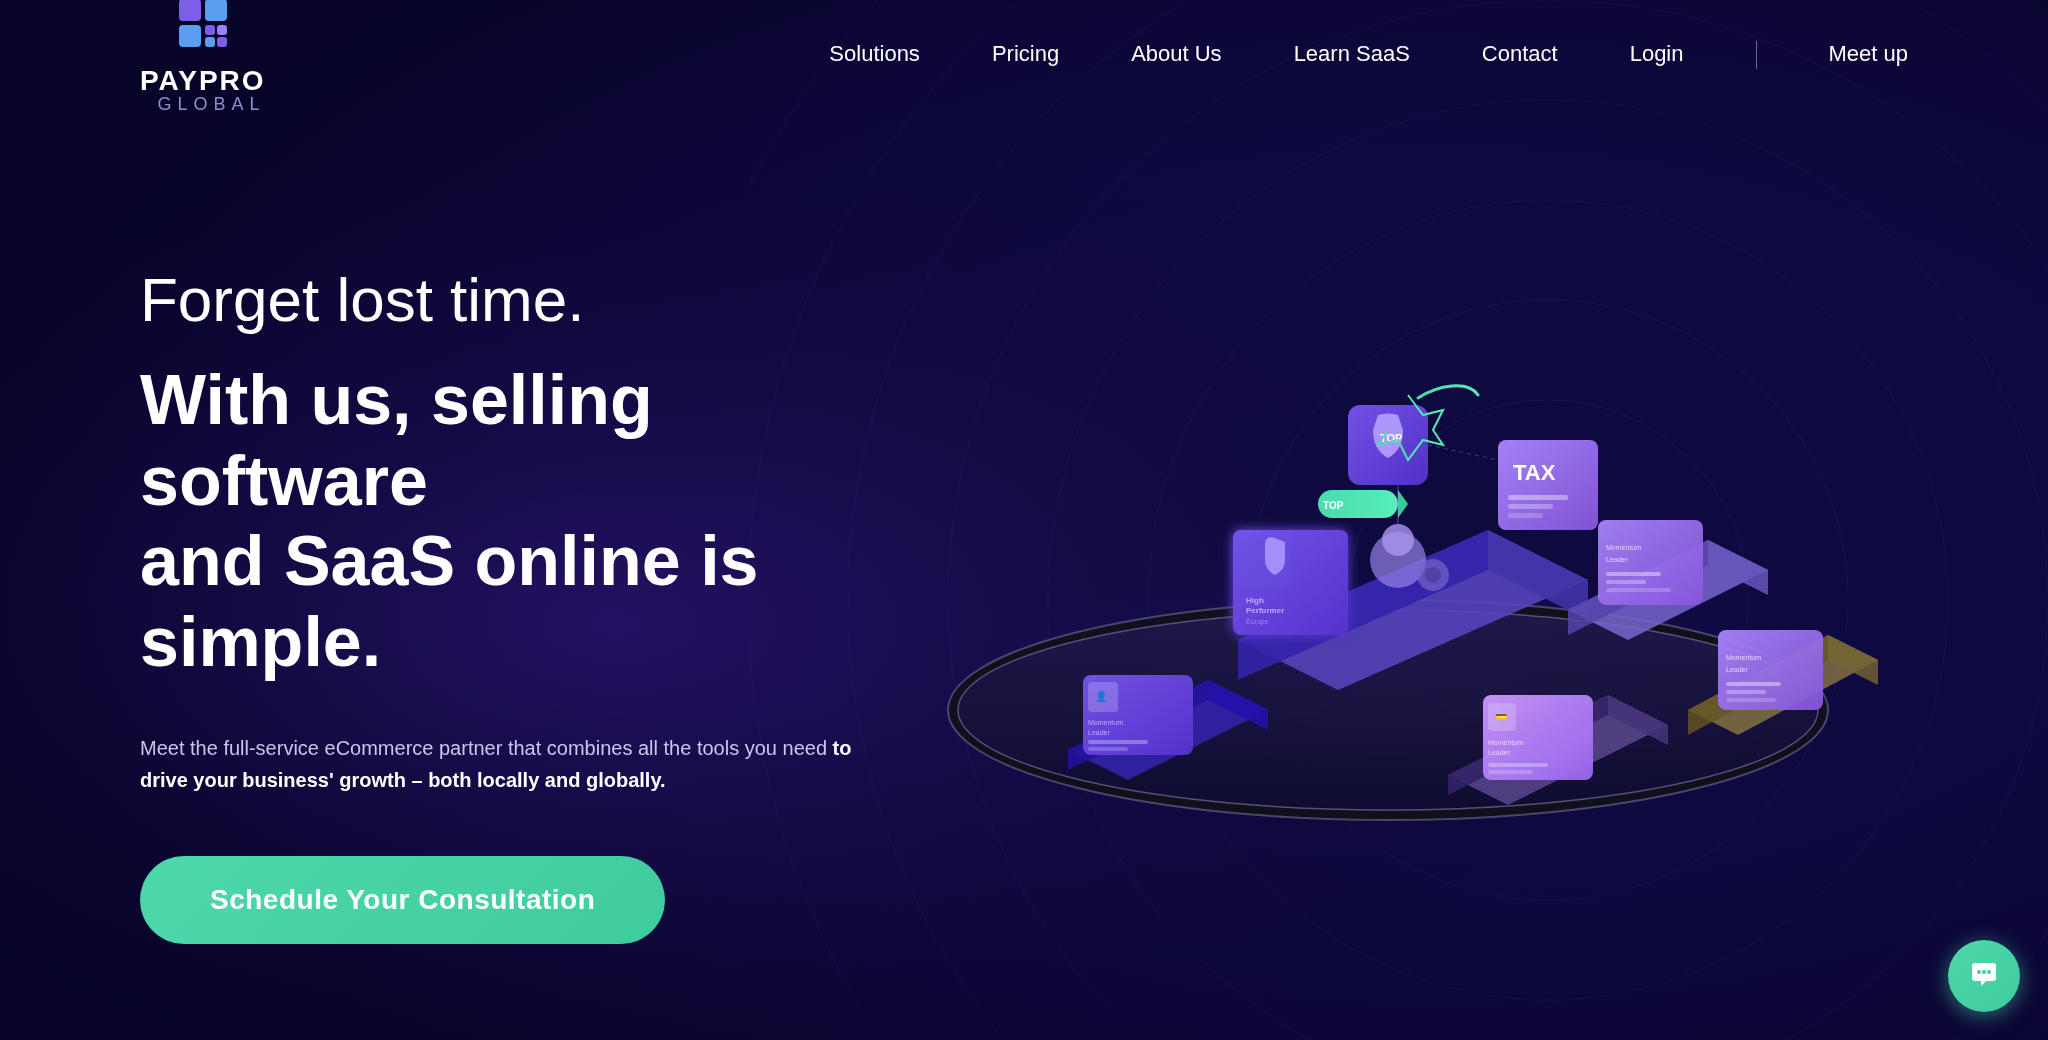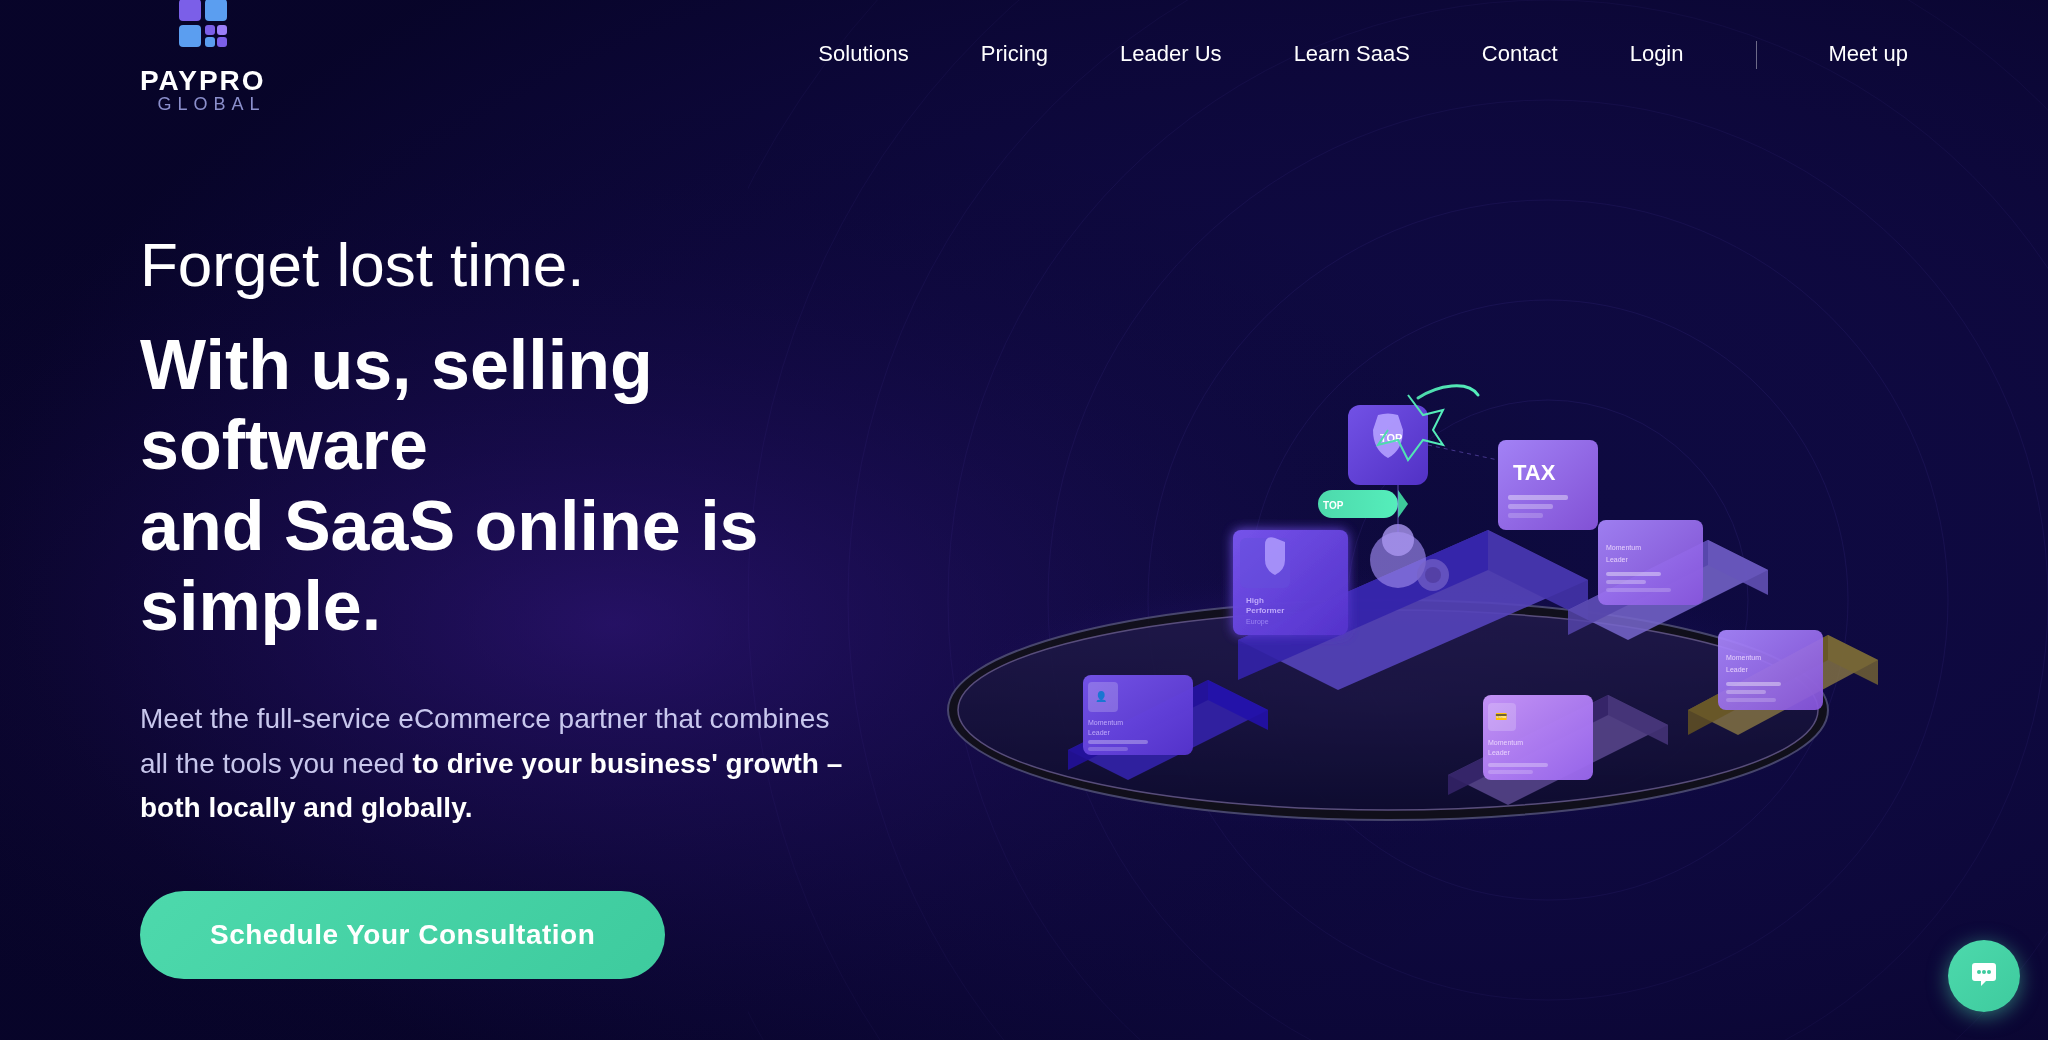--- a/index.html
+++ b/index.html
@@ -126,21 +126,21 @@
 
     .hero-headline {
       font-size: 70px;
       font-weight: 800;
       color: white;
       line-height: 1.15;
       margin-bottom: 50px;
     }
 
     .hero-description {
-      font-size: 28px;
+      font-size: 20px;
       color: rgba(220, 220, 255, 0.9);
       line-height: 1.6;
       margin-bottom: 60px;
       max-width: 720px;
     }
 
     .hero-description strong {
       font-weight: 700;
       color: white;
     }
@@ -244,21 +244,21 @@
     </svg>
     <div class="logo-text">
       <span class="logo-paypro">PAYPRO</span>
       <span class="logo-global">GLOBAL</span>
     </div>
   </div>
 
   <nav>
     <a class="nav-link">Solutions</a>
     <a class="nav-link">Pricing</a>
-    <a class="nav-link">Leader Us</a>
+    <a class="nav-link">About Us</a>
     <a class="nav-link">Learn SaaS</a>
     <a class="nav-link">Contact</a>
     <a class="nav-link">Login</a>
     <div class="nav-divider"></div>
     <a class="nav-link">Meet up</a>
   </nav>
 </header>
 
 <section class="hero">
   <div class="hero-content">

